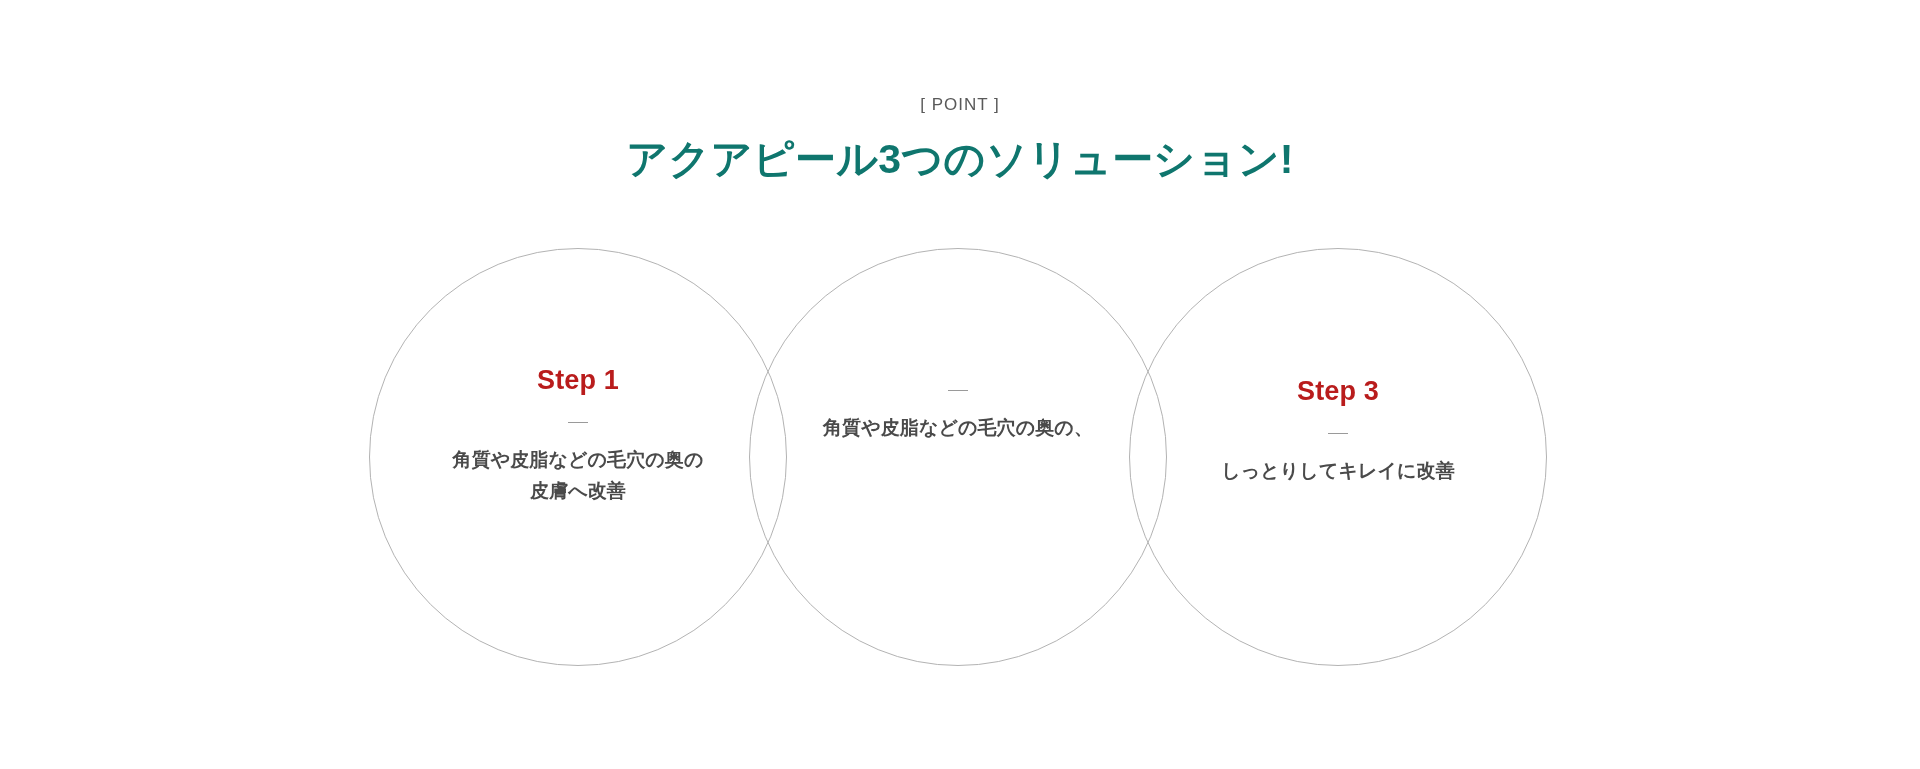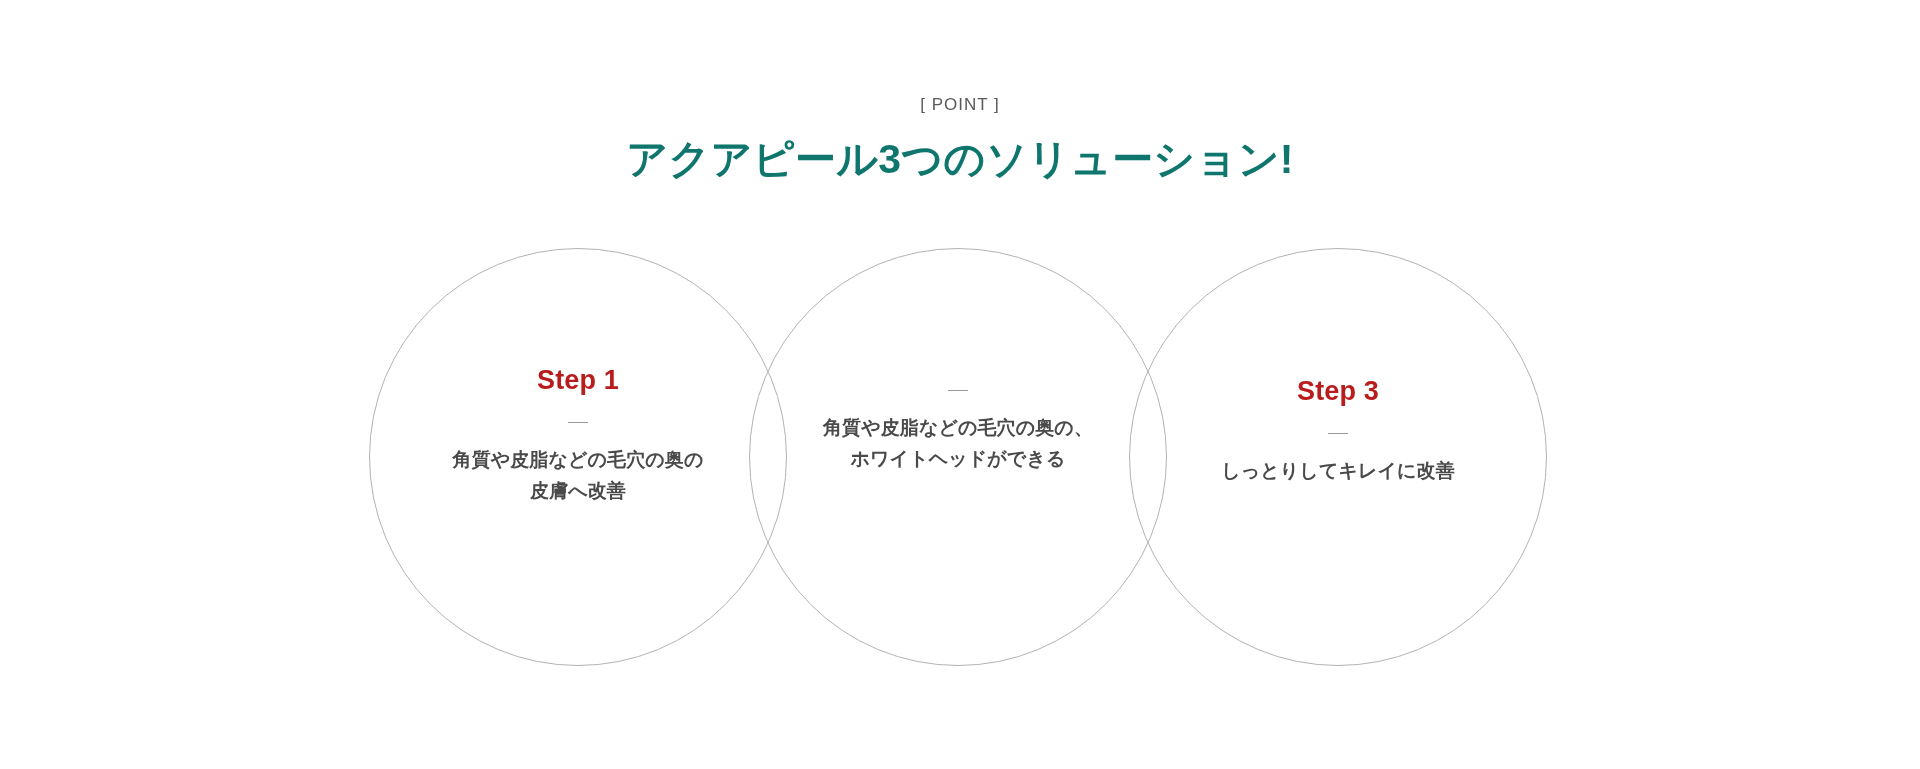--- a/index.html
+++ b/index.html
@@ -126,21 +126,20 @@
     <p class="step-desc">
       <span>角質や皮脂などの毛穴の奥の</span>
       <span>皮膚へ改善</span>
     </p>
   </div>
 
   <div class="circle-content cc-2">
     <div class="divider"></div>
     <p class="step-desc">
       <span>角質や皮脂などの毛穴の奥の、</span>
-      <span>ホワイトヘッドができる</span>
     </p>
   </div>
 
   <div class="circle-content cc-3">
     <p class="step-title">Step 3</p>
     <div class="divider"></div>
     <p class="step-desc">
       <span>しっとりしてキレイに改善</span>
     </p>
   </div>

